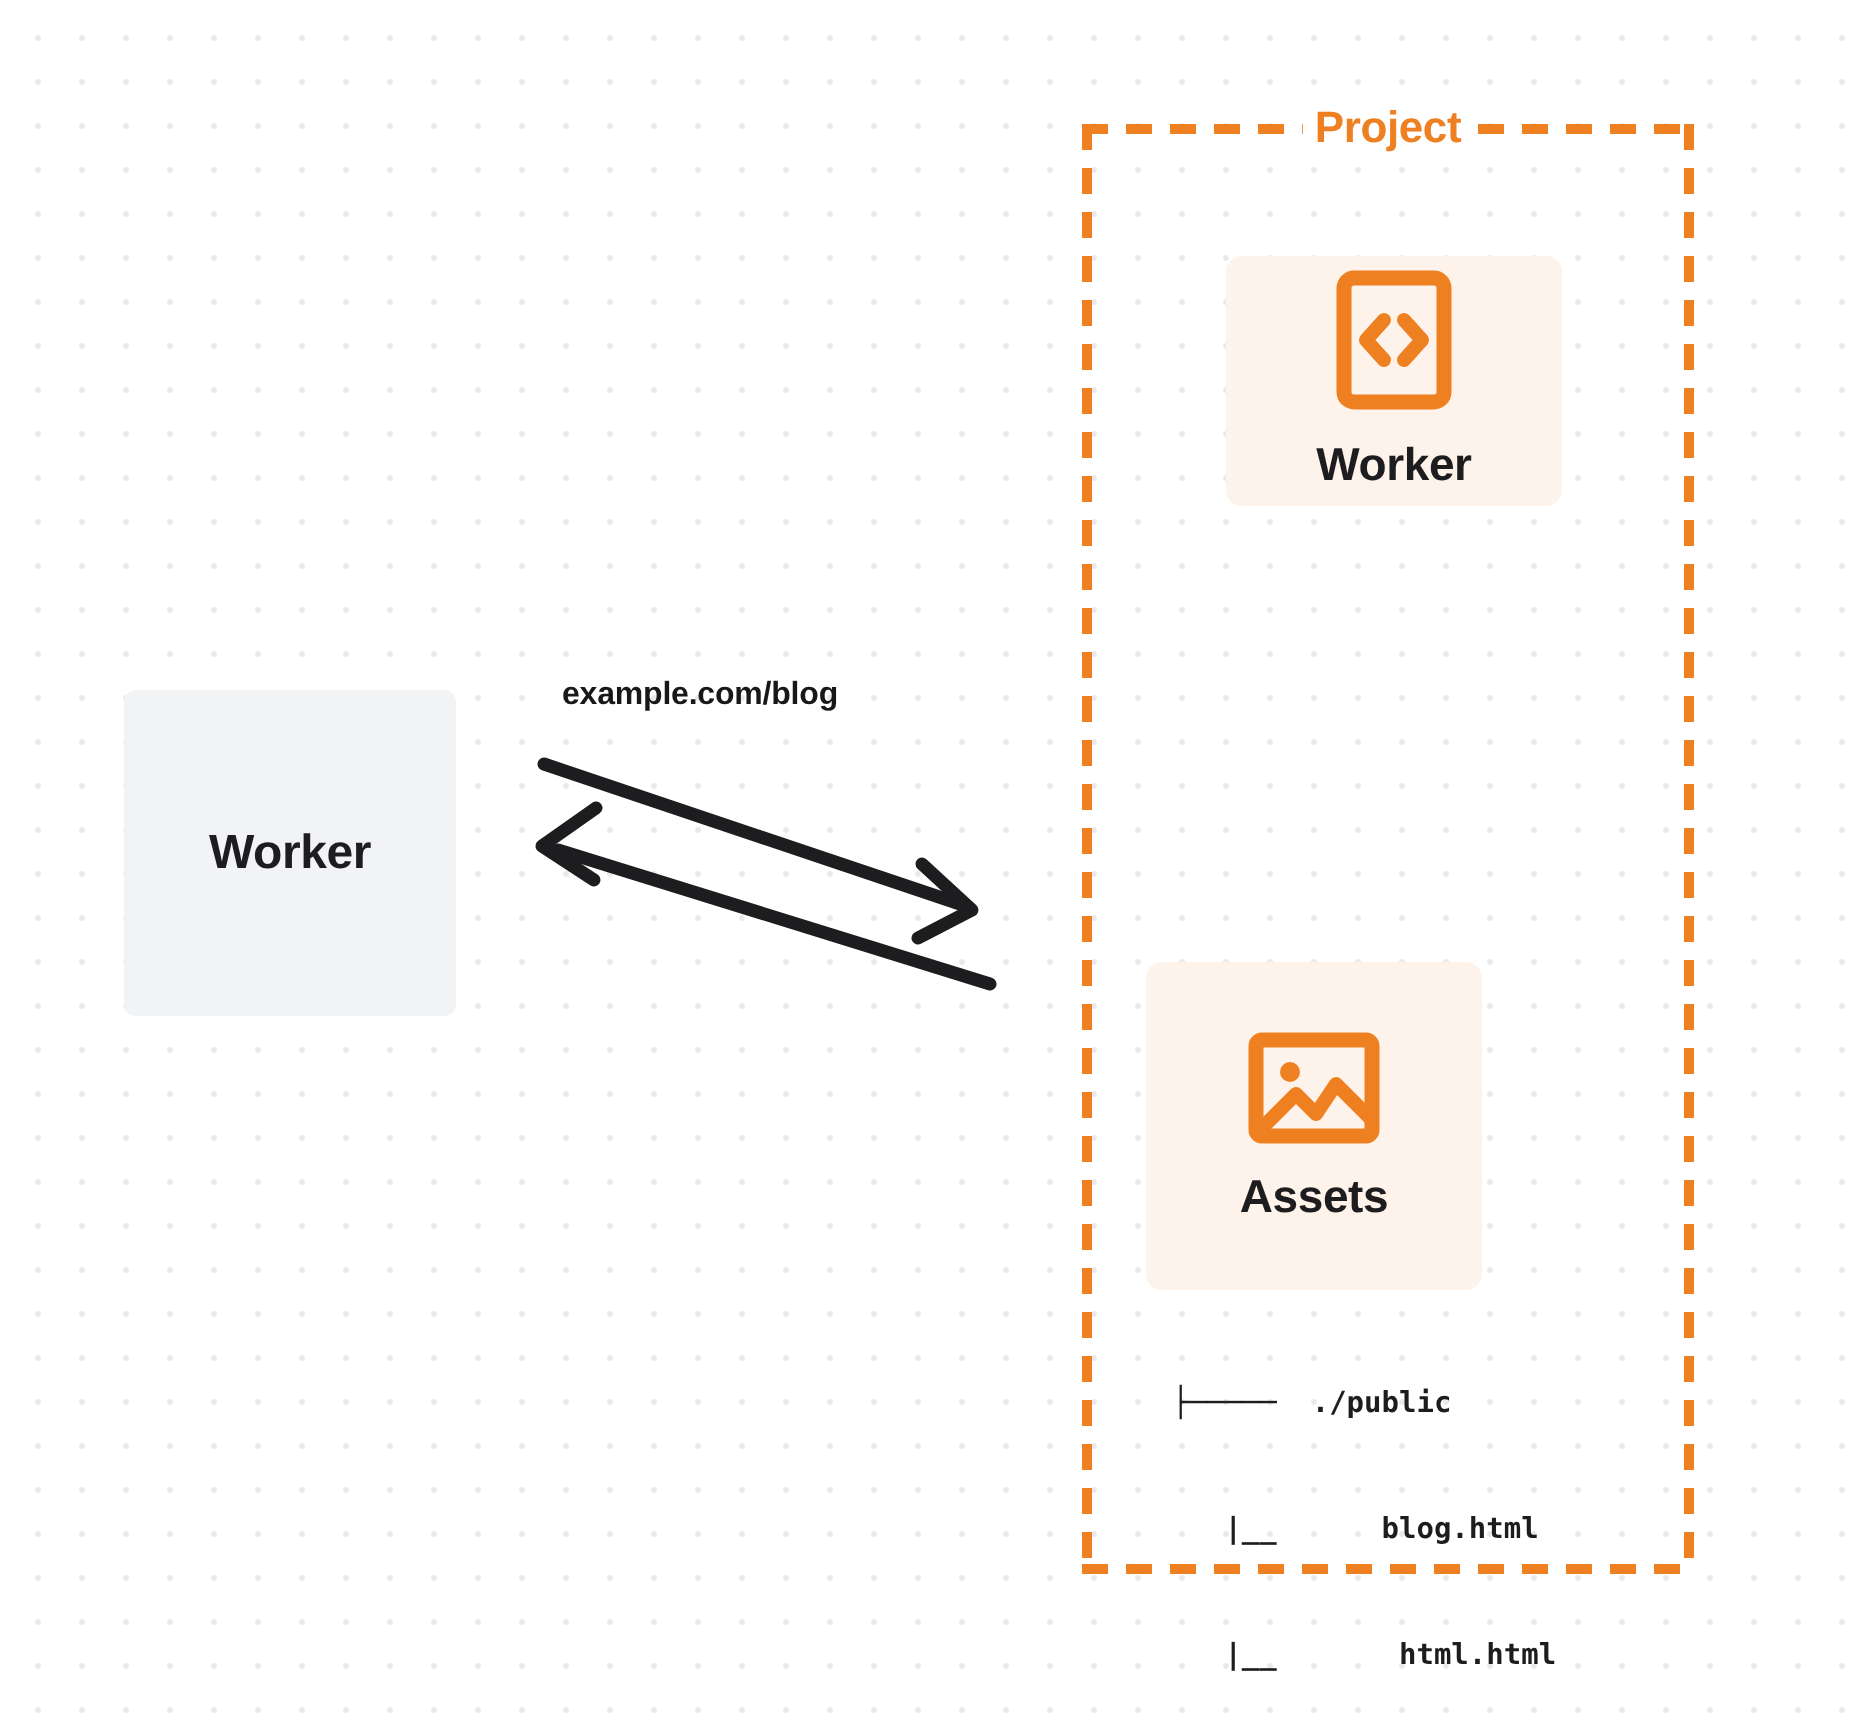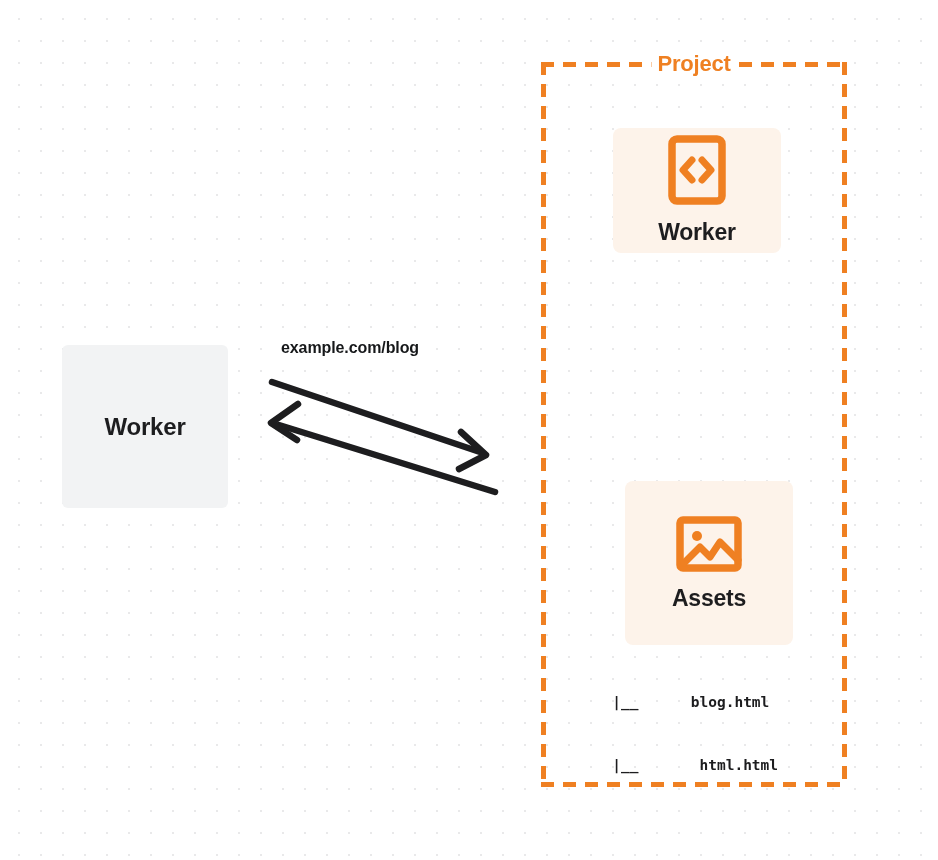--- a/index.html
+++ b/index.html
@@ -127,21 +127,21 @@
     flex-direction: column;
     align-items: center;
     justify-content: center;
   }
   #worker-card {
     left: 613px;
     top: 128px;
     height: 125px;
   }
   #assets-card {
-    left: 625px;
+    left: 573px;
     top: 481px;
     height: 164px;
   }
   .service-card .card-icon {
     display: block;
     line-height: 0;
   }
   #worker-card .card-icon { margin-bottom: 14px; }
   #assets-card .card-icon { margin-bottom: 12px; }
   .service-card .card-label {
@@ -213,18 +213,19 @@
       <svg width="66" height="58" viewBox="0 0 66 58" fill="none">
         <rect x="4" y="5" width="58" height="48" rx="3" ry="3" stroke="#ef8022" stroke-width="7.5" fill="none"></rect>
         <circle cx="21" cy="21" r="5" fill="#ef8022"></circle>
         <polyline points="8,48 24,32 34,42 44,27 62,45" fill="none" stroke="#ef8022" stroke-width="7" stroke-linecap="round" stroke-linejoin="round"></polyline>
       </svg>
     </span>
     <span class="card-label">Assets</span>
   </div>
 
   <div id="file-tree">
+    <span class="tree-line">├─────  ./public</span>
     <span class="tree-line">   |__      blog.html</span>
     <span class="tree-line">   |__       html.html</span>
     
   </div>
 
 </div>
 
 </body></html>

